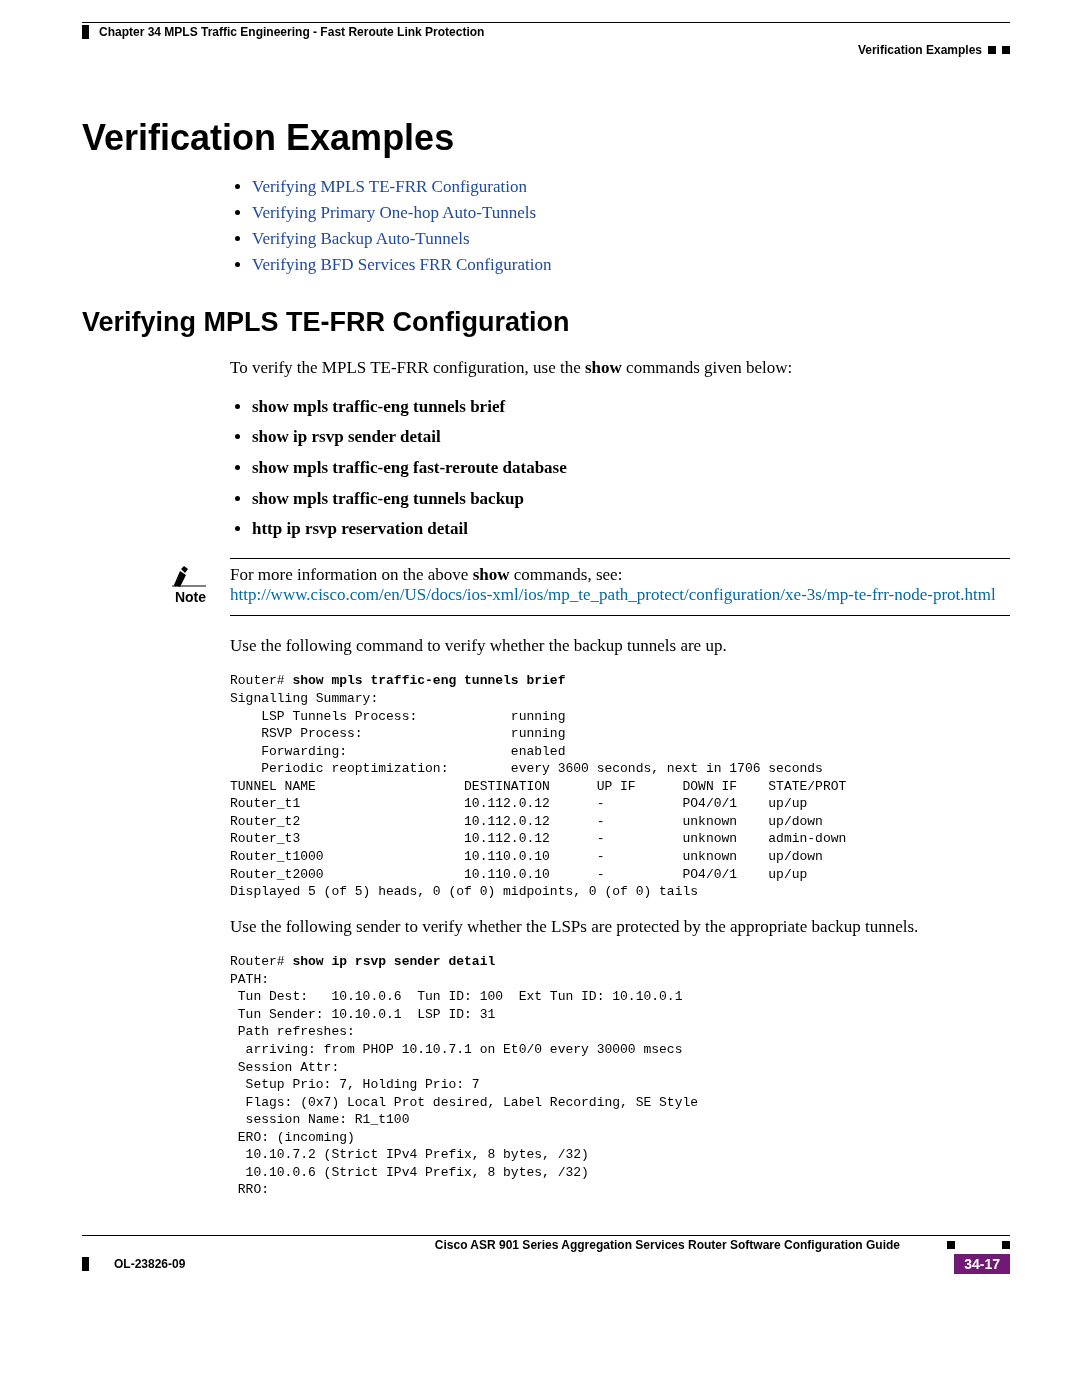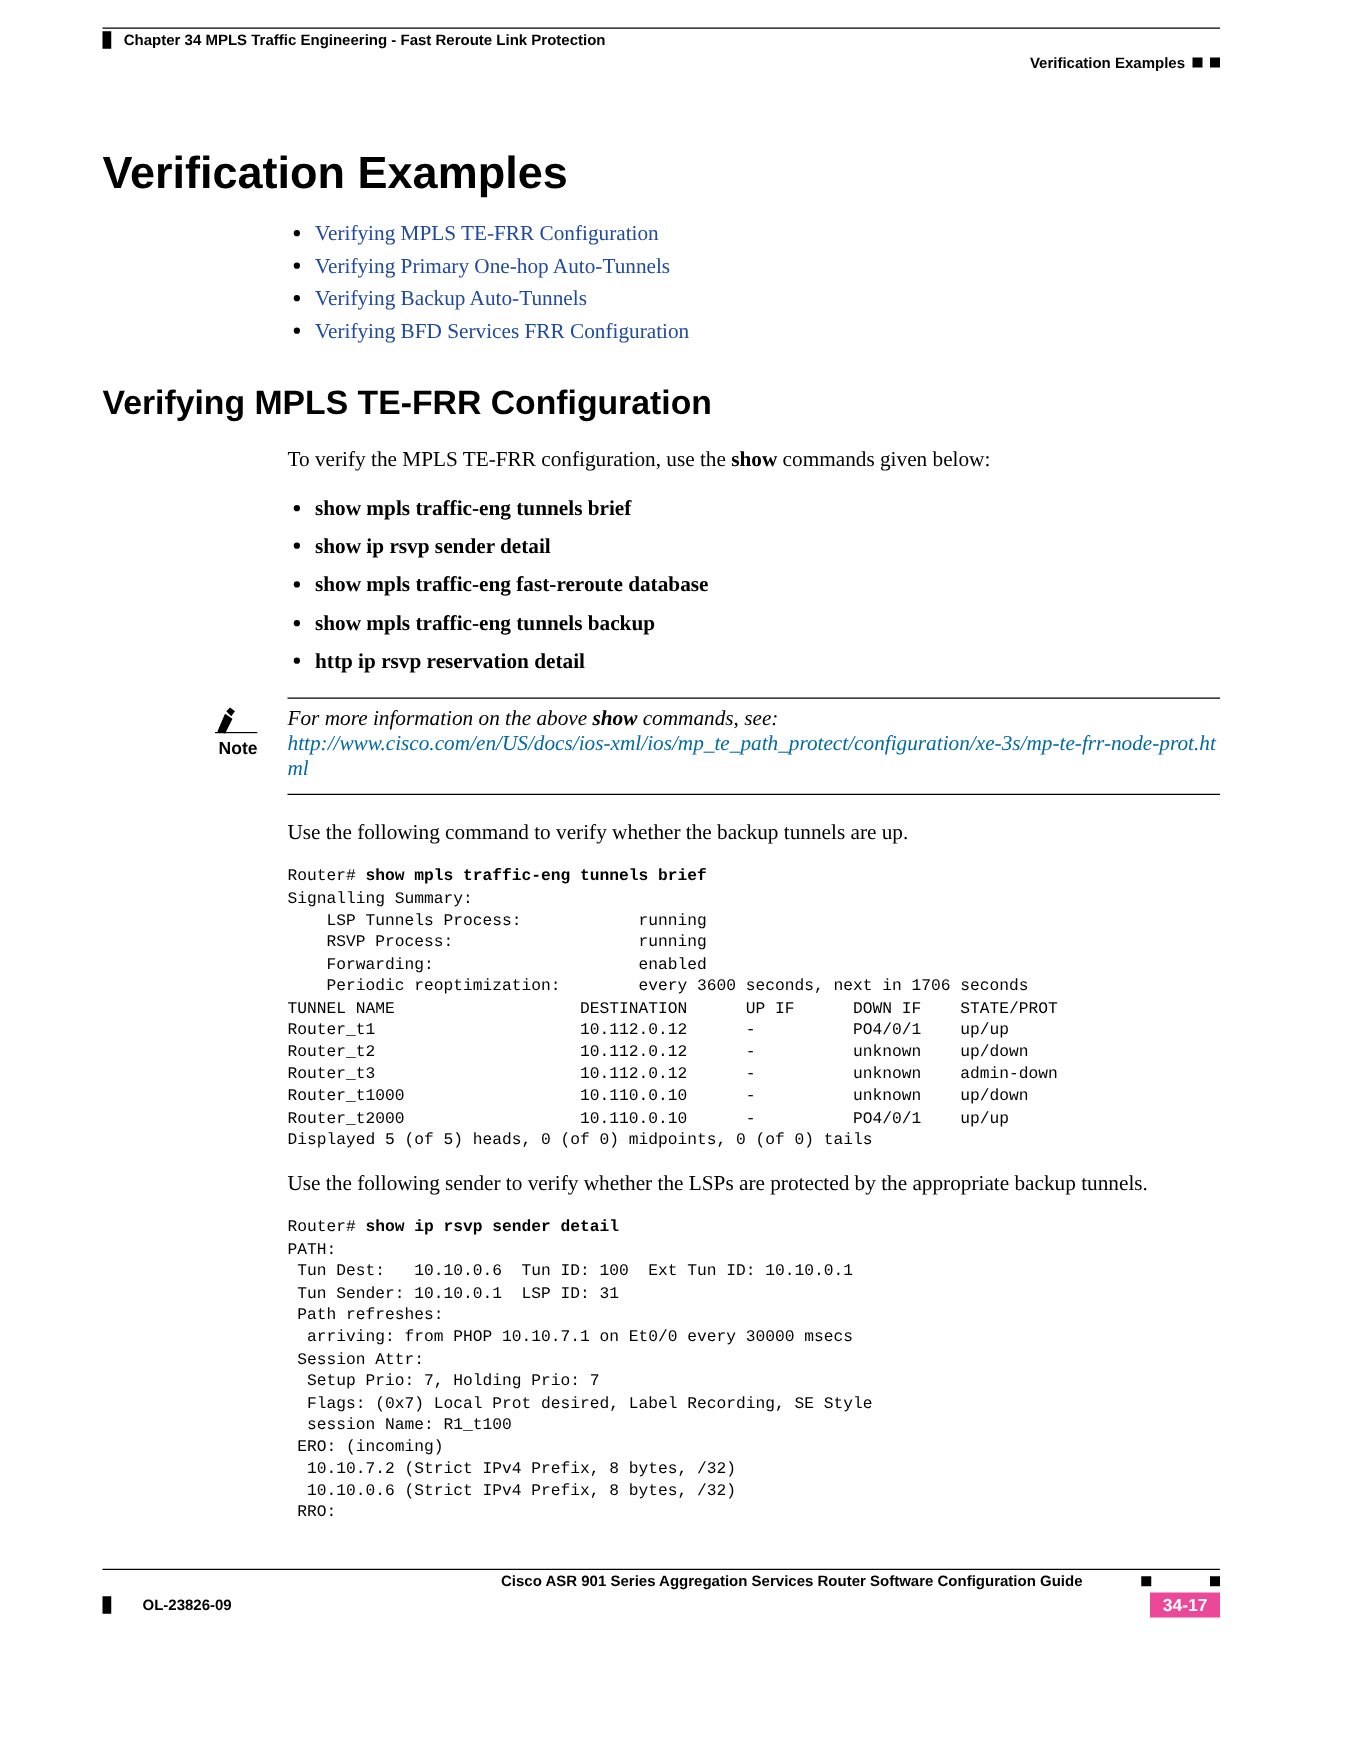--- a/index.html
+++ b/index.html
@@ -4,21 +4,21 @@
 <style>
   body {
     margin: 0;
     padding: 0;
     font-family: "Times New Roman", Times, serif;
     background: #fff;
     color: #000;
     width: 1080px;
   }
   .page {
-    padding: 22px 104px 40px 82px;
+    padding: 22px 70px 40px 82px;
     position: relative;
   }
   .top-rule {
     border-top: 1px solid #000;
     margin-bottom: 2px;
   }
   .header-row {
     display: flex;
     align-items: center;
     font-family: Arial, Helvetica, sans-serif;
@@ -108,21 +108,20 @@
   .note-icon svg {
     margin-bottom: -2px;
   }
   .note-label {
     font-family: Arial, Helvetica, sans-serif;
     font-weight: bold;
     font-size: 14px;
   }
   .note-body {
     font-size: 17px;
-    font-style: italic;
   }
   .note-body a {
     color: #0369a1;
     text-decoration: none;
     word-break: break-all;
   }
   .note-end-rule {
     border-top: 1px solid #000;
     margin-top: 10px;
   }
@@ -176,21 +175,21 @@
     gap: 15px;
   }
   .footer-bottom .left .bar {
     display: inline-block;
     width: 7px;
     height: 14px;
     background: #000;
     margin-right: 10px;
   }
   .page-num {
-    background: #ec4899;
+    background: #701a75;
     color: #fff;
     font-weight: bold;
     font-size: 14px;
     padding: 2px 10px;
   }
 </style>
 </head>
 <body>
 
 <div class="page">

